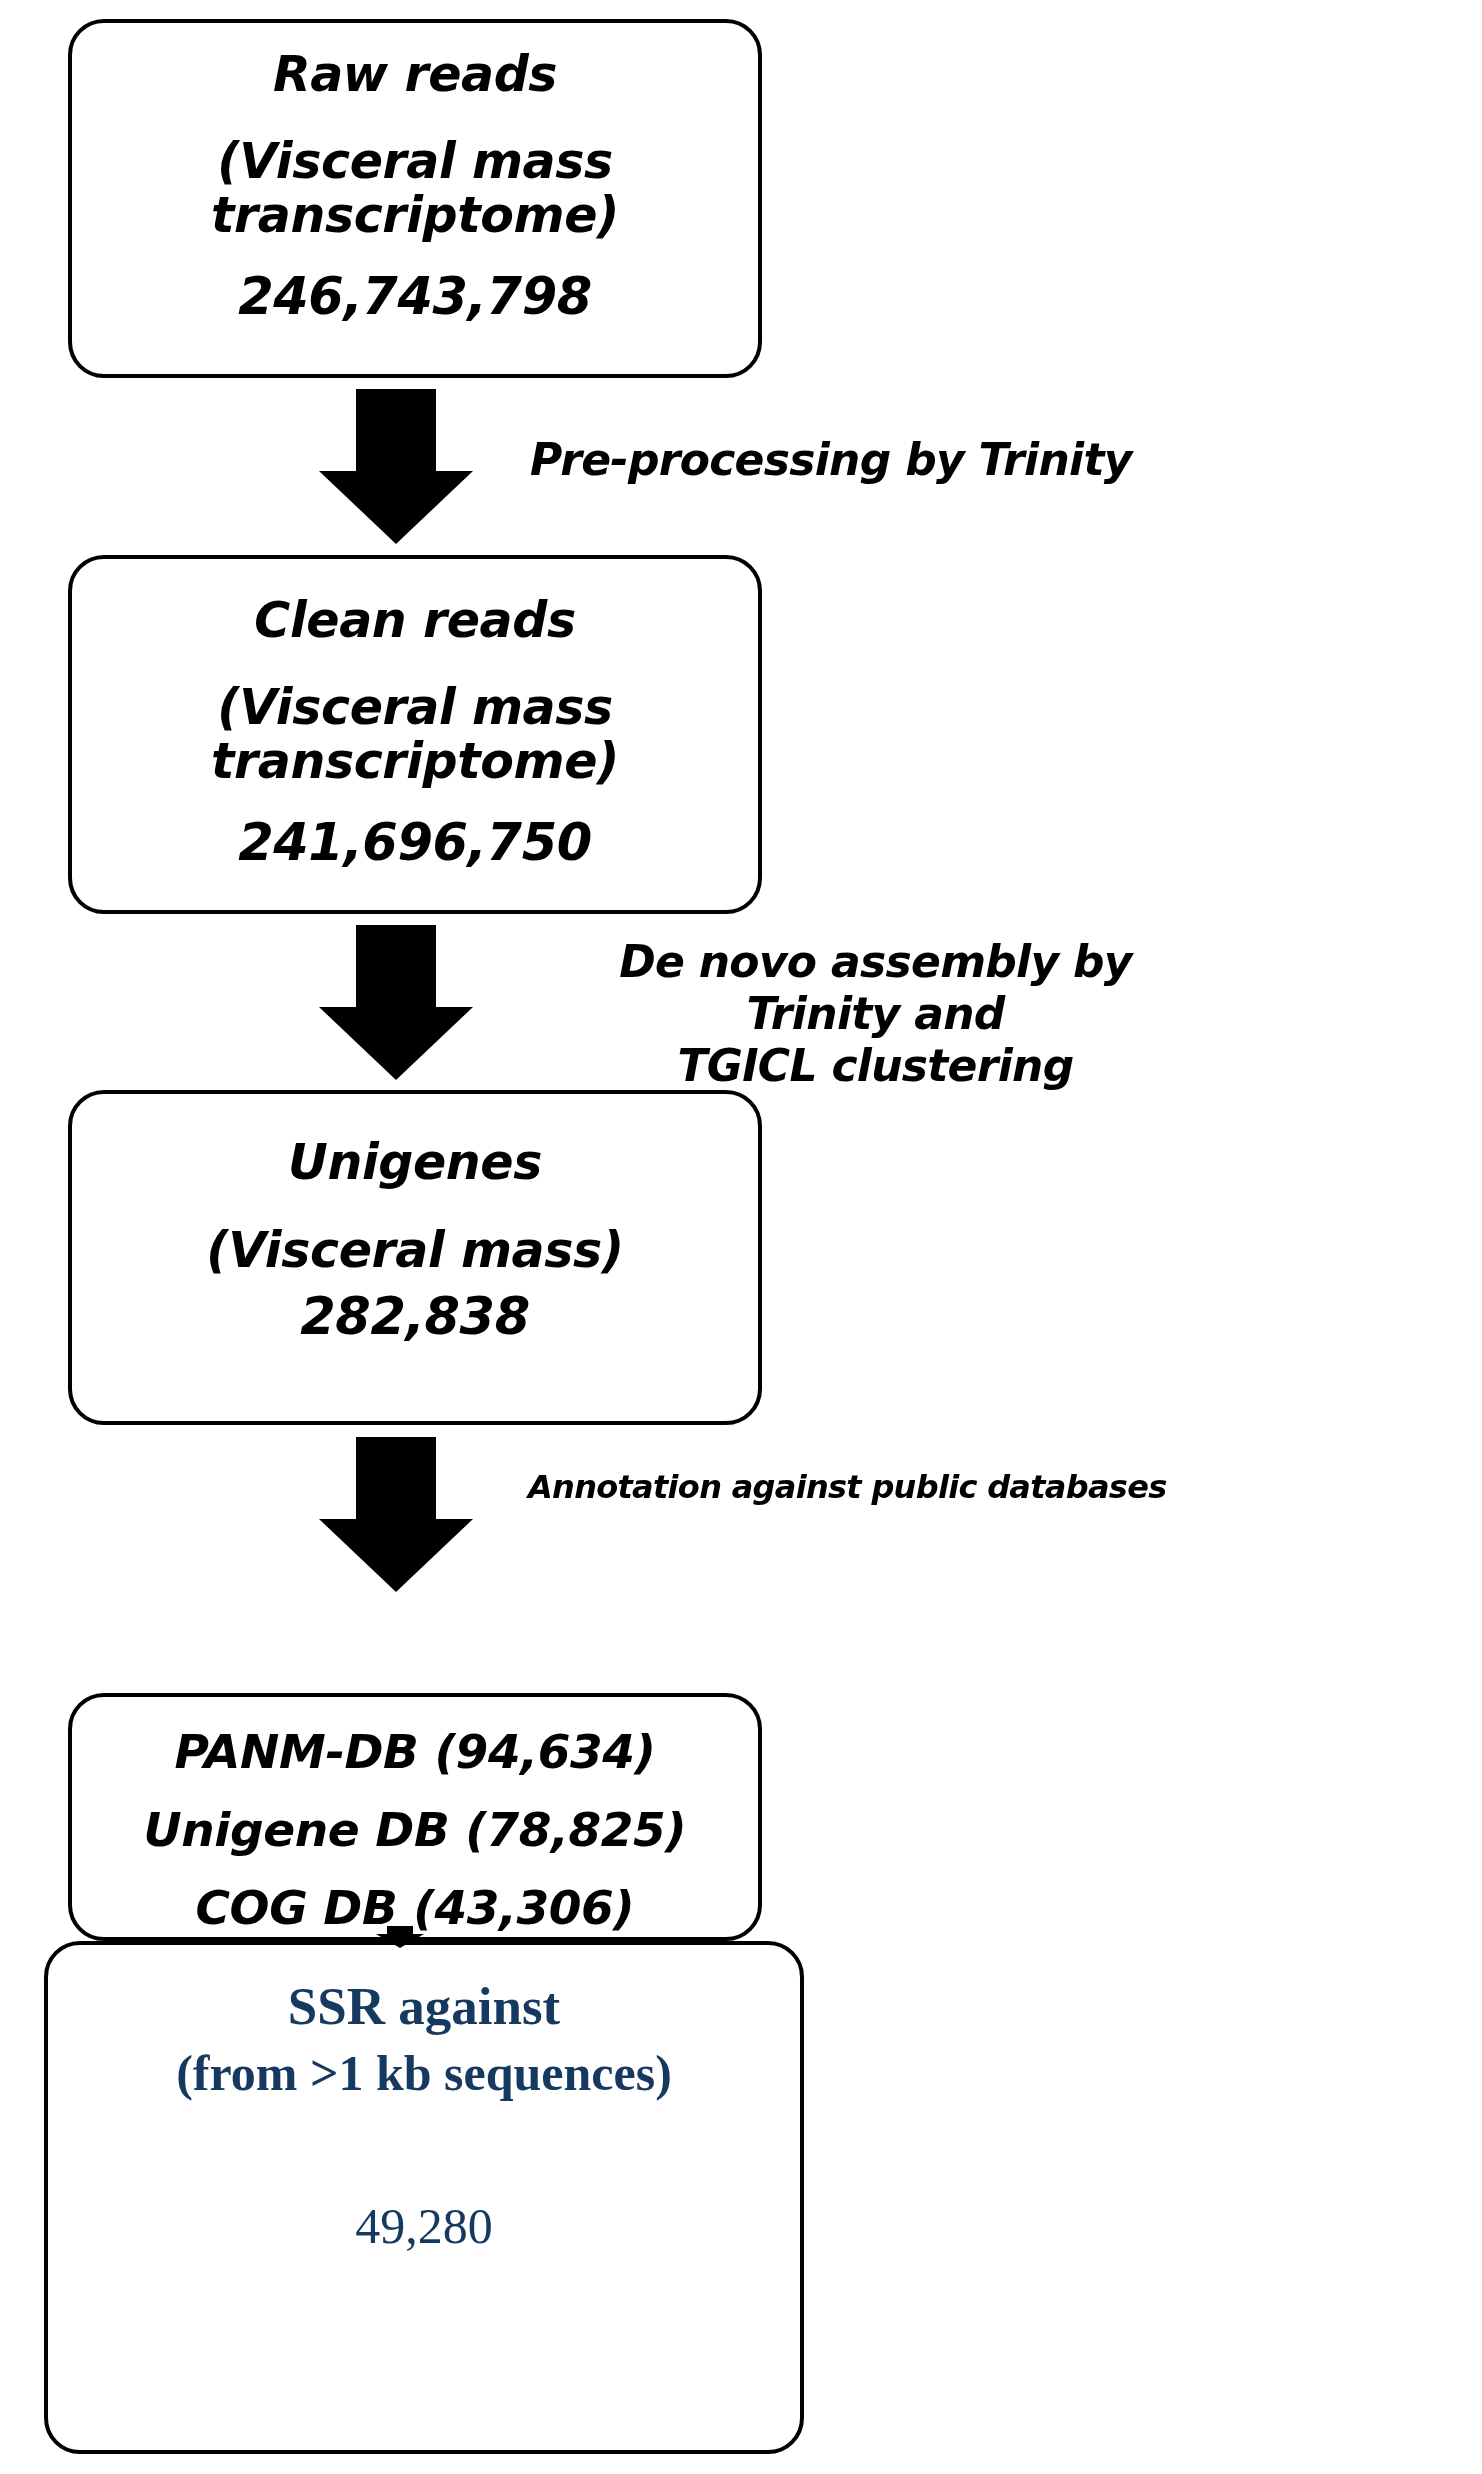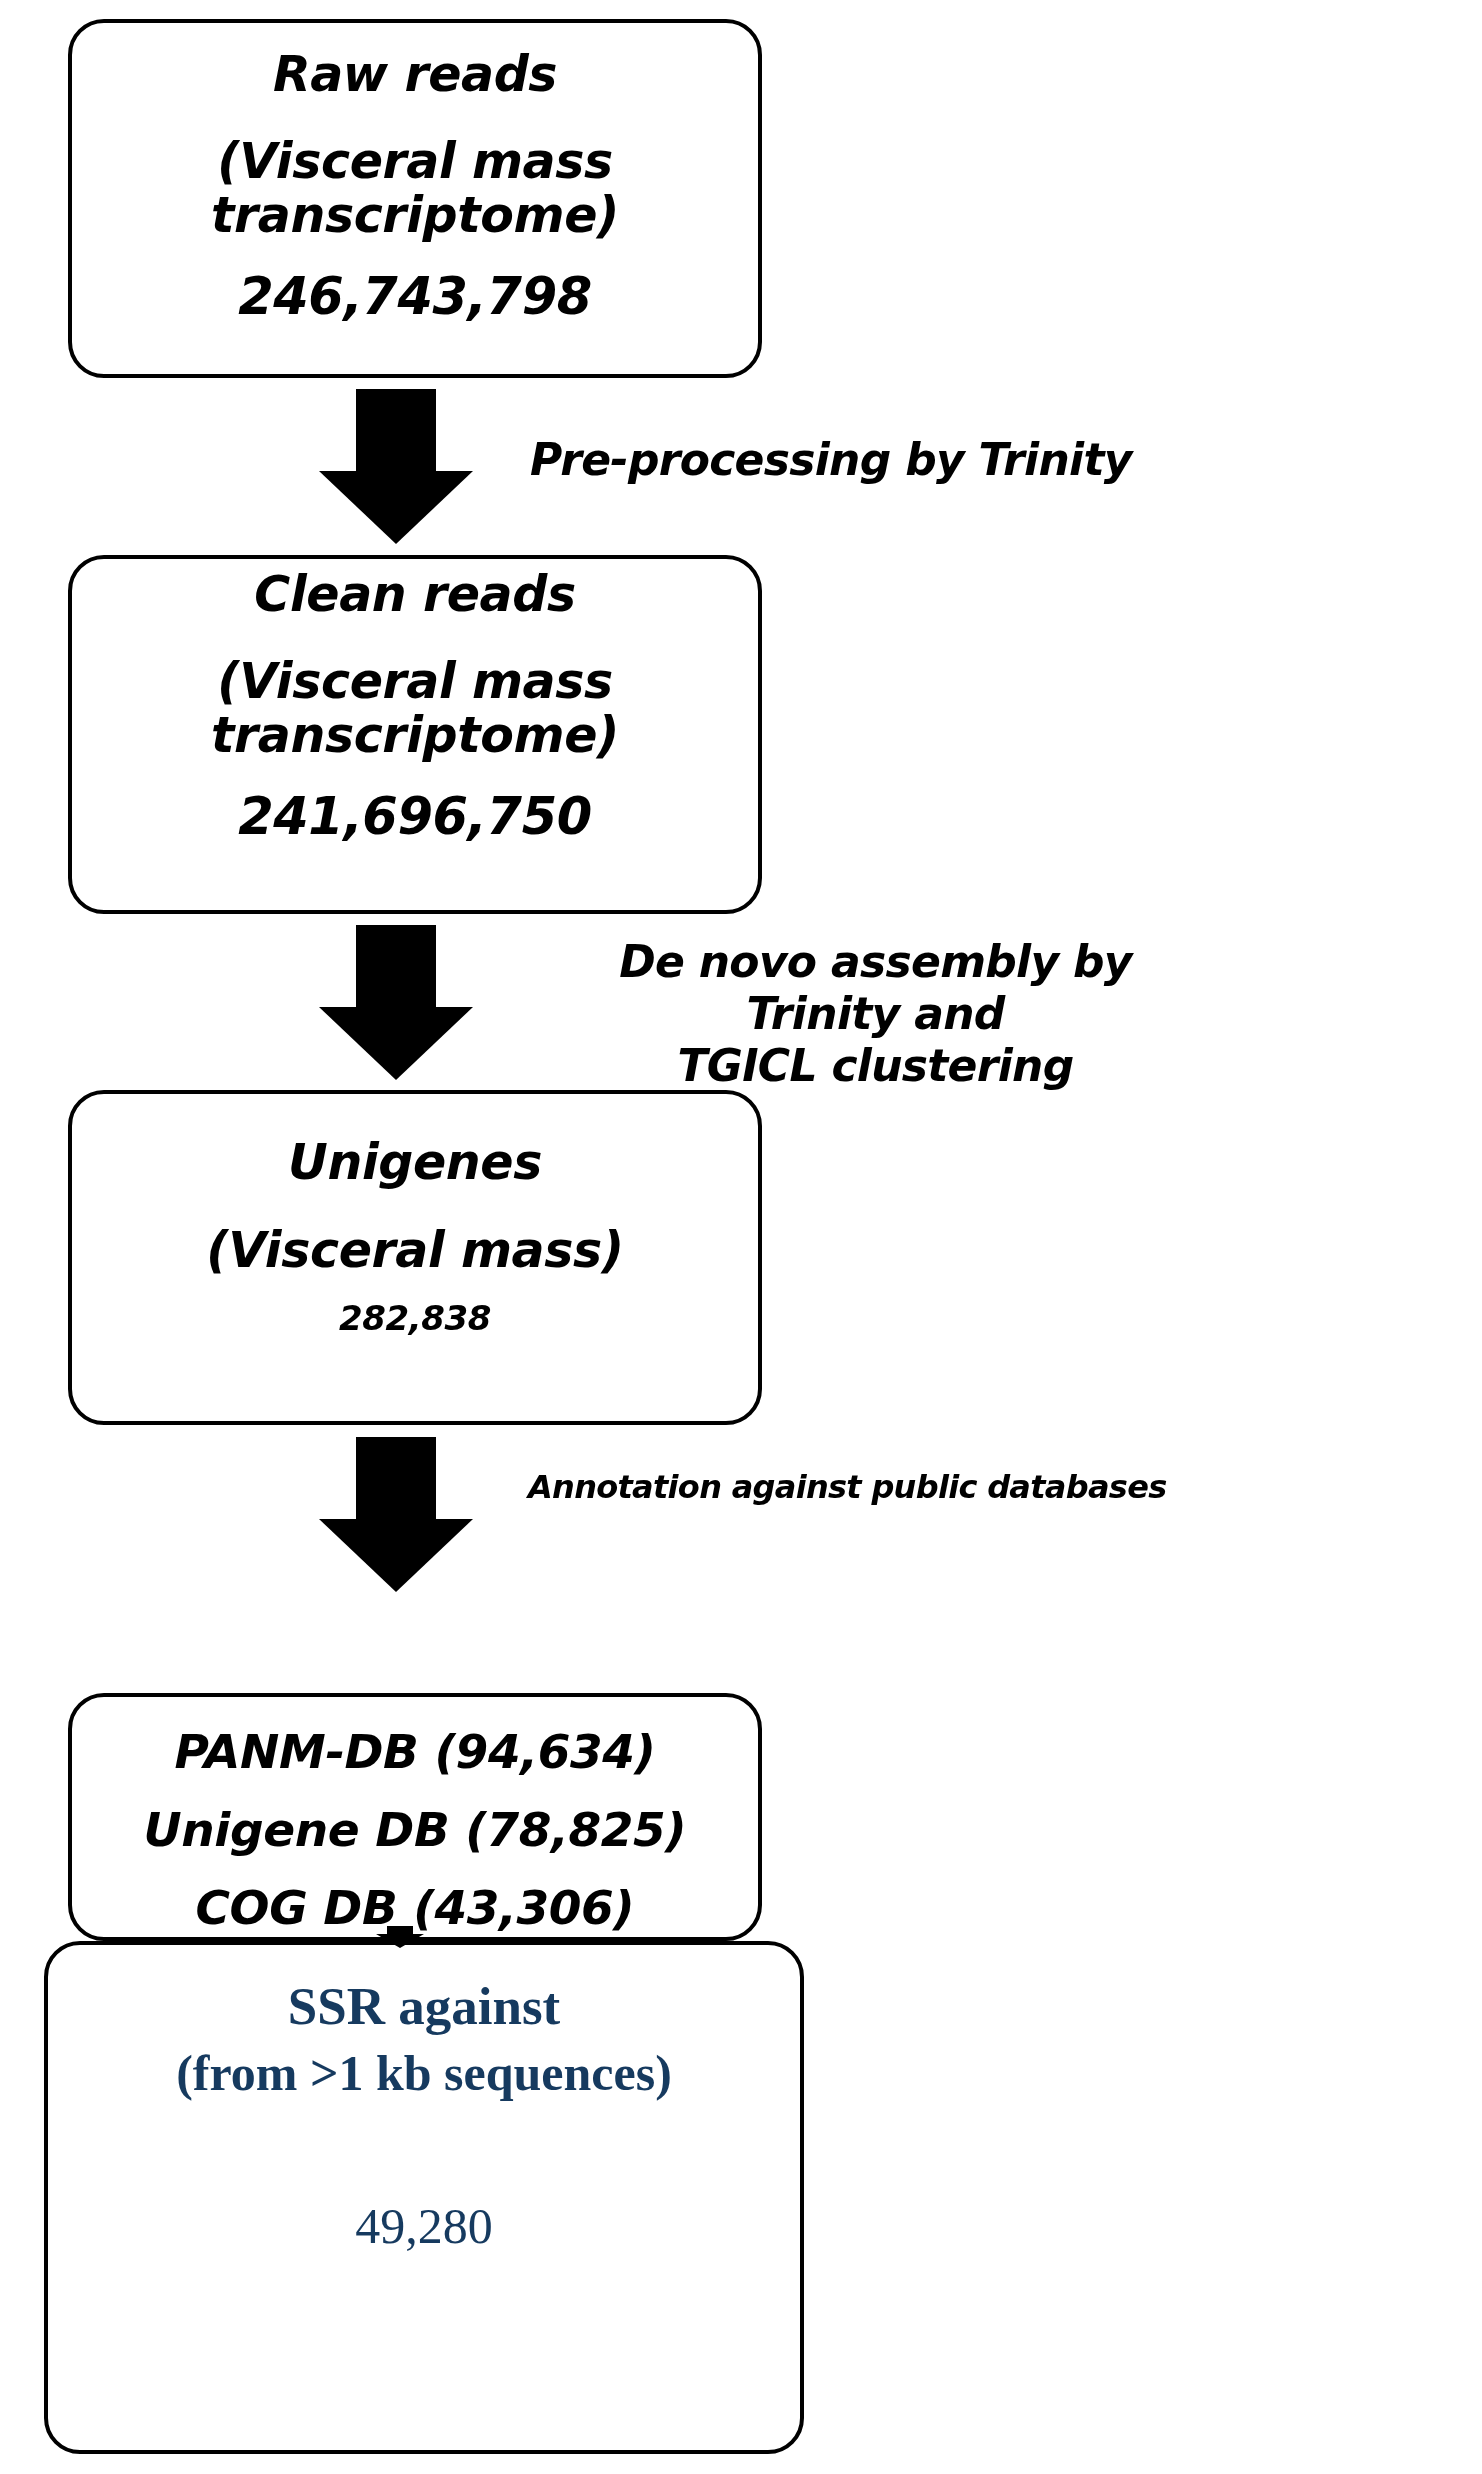--- a/index.html
+++ b/index.html
@@ -55,37 +55,37 @@
   #box-raw-reads .node-line { font-size: 49px; }
   #box-raw-reads .l0 { margin-top: 6.8px; }
   #box-raw-reads .l1 { margin-top: 38px; }
   #box-raw-reads .l2 { margin-top: 5.1px; }
   #box-raw-reads .l3 { margin-top: 31px; font-size: 51px; }
 
   
   #box-clean-reads {
     left: 68px; top: 555px;
     width: 694px; height: 359px;
-    padding-top: 4px;
+    padding-top: 30px;
   }
   #box-clean-reads .node-line { font-size: 49px; }
   #box-clean-reads .l0 { margin-top: 6.8px; }
   #box-clean-reads .l1 { margin-top: 38px; }
   #box-clean-reads .l2 { margin-top: 5.1px; }
   #box-clean-reads .l3 { margin-top: 31px; font-size: 51px; }
 
   
   #box-unigenes {
     left: 68px; top: 1090px;
     width: 694px; height: 335px;
     padding-top: 44px;
   }
   #box-unigenes .node-line { font-size: 49px; }
   #box-unigenes .l1 { margin-top: 39px; }
-  #box-unigenes .l2 { margin-top: 26px; font-size: 34px; }
+  #box-unigenes .l2 { margin-top: 16px; font-size: 51px; }
 
   
   #box-annotation {
     left: 68px; top: 1693px;
     width: 694px; height: 248px;
     padding-top: 15.4px;
   }
   #box-annotation .node-line {
     font-size: 47px;
     margin-top: 31px;

